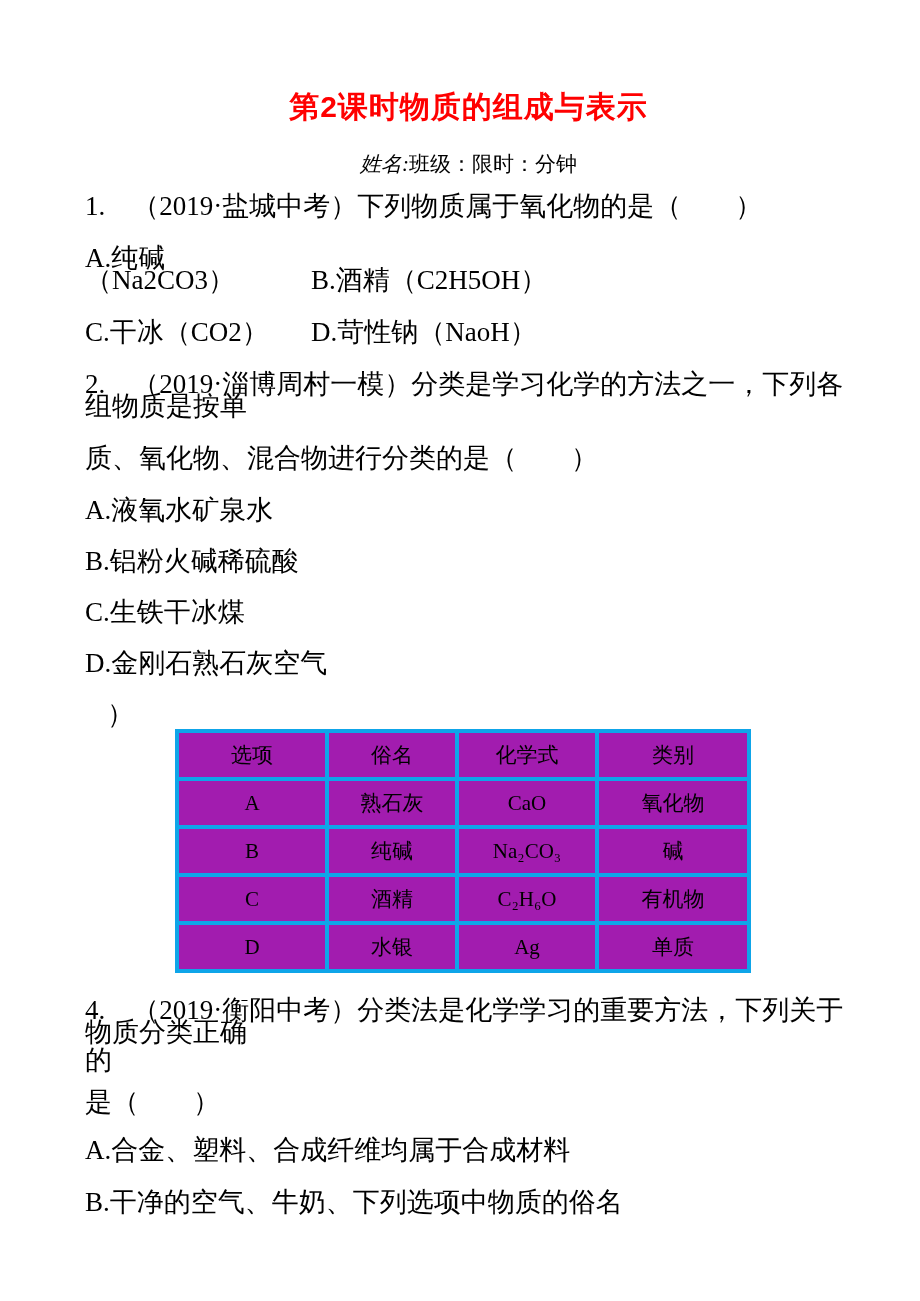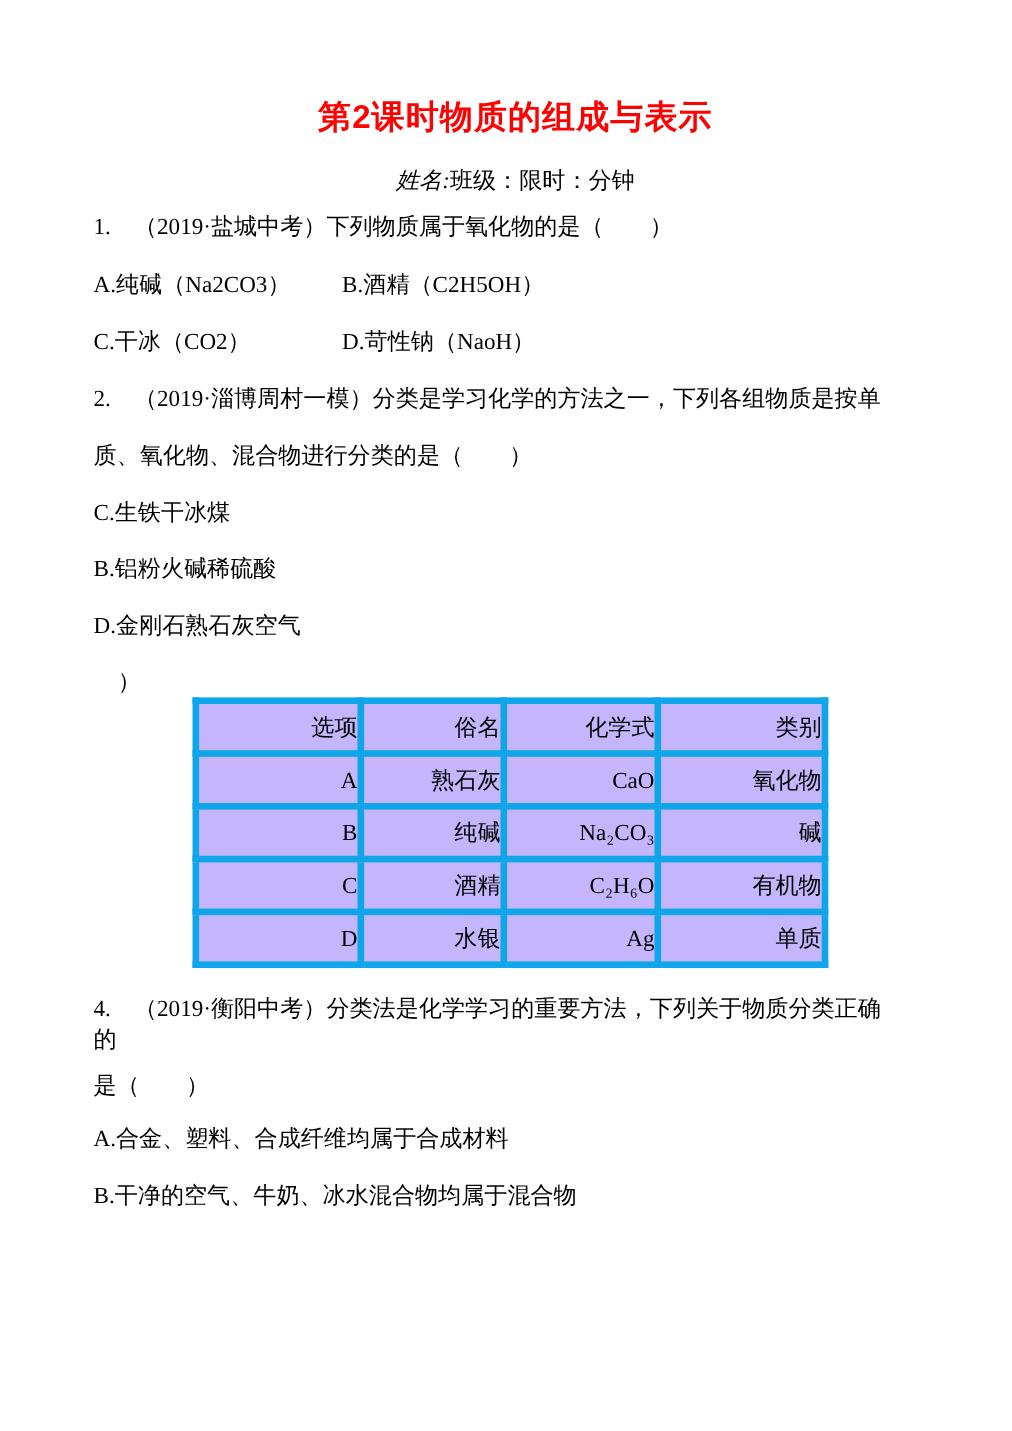--- a/index.html
+++ b/index.html
@@ -26,46 +26,46 @@
     margin-bottom: 24px;
   }
   .subtitle {
     font-size: 21px;
     line-height: 28px;
     text-align: center;
     margin-bottom: 17px;
   }
   .kai { font-style: italic; }
   .line {
-    font-size: 21px;
+    font-size: 27px;
     line-height: 22px;
     margin-bottom: 30px;
     white-space: pre-wrap;
   }
   .mb29 { margin-bottom: 29px; }
   .mb12 { margin-bottom: 12px; }
   .mb4  { margin-bottom: 4px; }
   .mb14 { margin-bottom: 6px; }
   .mb20 { margin-bottom: 20px; }
   .mb26 { margin-bottom: 26px; }
   .wrap-indent { padding-left: 22px; }
   .opt-col { display: inline-block; width: 226px; }
   .q3-table {
     border-collapse: collapse;
     margin: 0 0 26px 90px;
     table-layout: fixed;
   }
   .q3-table th, .q3-table td {
-    border: 6px solid #0ea5e9;
+    border: 4px solid #0ea5e9;
     font-weight: 400;
     font-size: 21px;
-    text-align: right;
+    text-align: center;
     vertical-align: middle;
     height: 48px;
-    background: #c4b5fd;
+    background: #a21caf;
   }
   .col-0 { width: 150px; }
   .col-1 { width: 130px; }
   .col-2 { width: 140px; }
   .col-3 { width: 152px; }
 </style>
 </head>
 <body>
 
 <div class="page">
@@ -73,22 +73,23 @@
   <h1 class="title">第2课时物质的组成与表示</h1>
 
   <p class="subtitle"><span class="kai">姓名:</span><span>班级：限时：分钟</span></p>
 
   <p class="line">1.　（2019·盐城中考）下列物质属于氧化物的是（　　）</p>
   <p class="line"><span class="opt-col">A.纯碱（Na2CO3）</span><span>B.酒精（C2H5OH）</span></p>
   <p class="line"><span class="opt-col">C.干冰（CO2）</span><span>D.苛性钠（NaoH）</span></p>
 
   <p class="line">2.　（2019·淄博周村一模）分类是学习化学的方法之一，下列各组物质是按单</p>
   <p class="line">质、氧化物、混合物进行分类的是（　　）</p>
+  <p class="line mb29">A.液氧水矿泉水</p>
+  <p class="line mb29">B.铝粉火碱稀硫酸</p>
   <p class="line mb29">C.生铁干冰煤</p>
-  <p class="line mb29">B.铝粉火碱稀硫酸</p>
   <p class="line mb29">D.金刚石熟石灰空气</p>
 
   <p class="line mb4 wrap-indent">）</p>
 
   <table class="q3-table">
     <tbody>
         <tr>
       <th class="col-0">选项</th>
       <th class="col-1">俗名</th>
       <th class="col-2">化学式</th>
@@ -118,15 +119,15 @@
       <td>Ag</td>
       <td>单质</td>
     </tr>
   </tbody>
     </table>
 
   <p class="line mb14">4.　（2019·衡阳中考）分类法是化学学习的重要方法，下列关于物质分类正确</p>
   <p class="line mb20">的</p>
   <p class="line mb26">是（　　）</p>
   <p class="line">A.合金、塑料、合成纤维均属于合成材料</p>
-  <p class="line">B.干净的空气、牛奶、冰水混合物均属于混合物</p>
+  <p class="line">B.干净的空气、牛奶、下列选项中物质的俗名</p>
 
 </div>
 
 </body></html>

